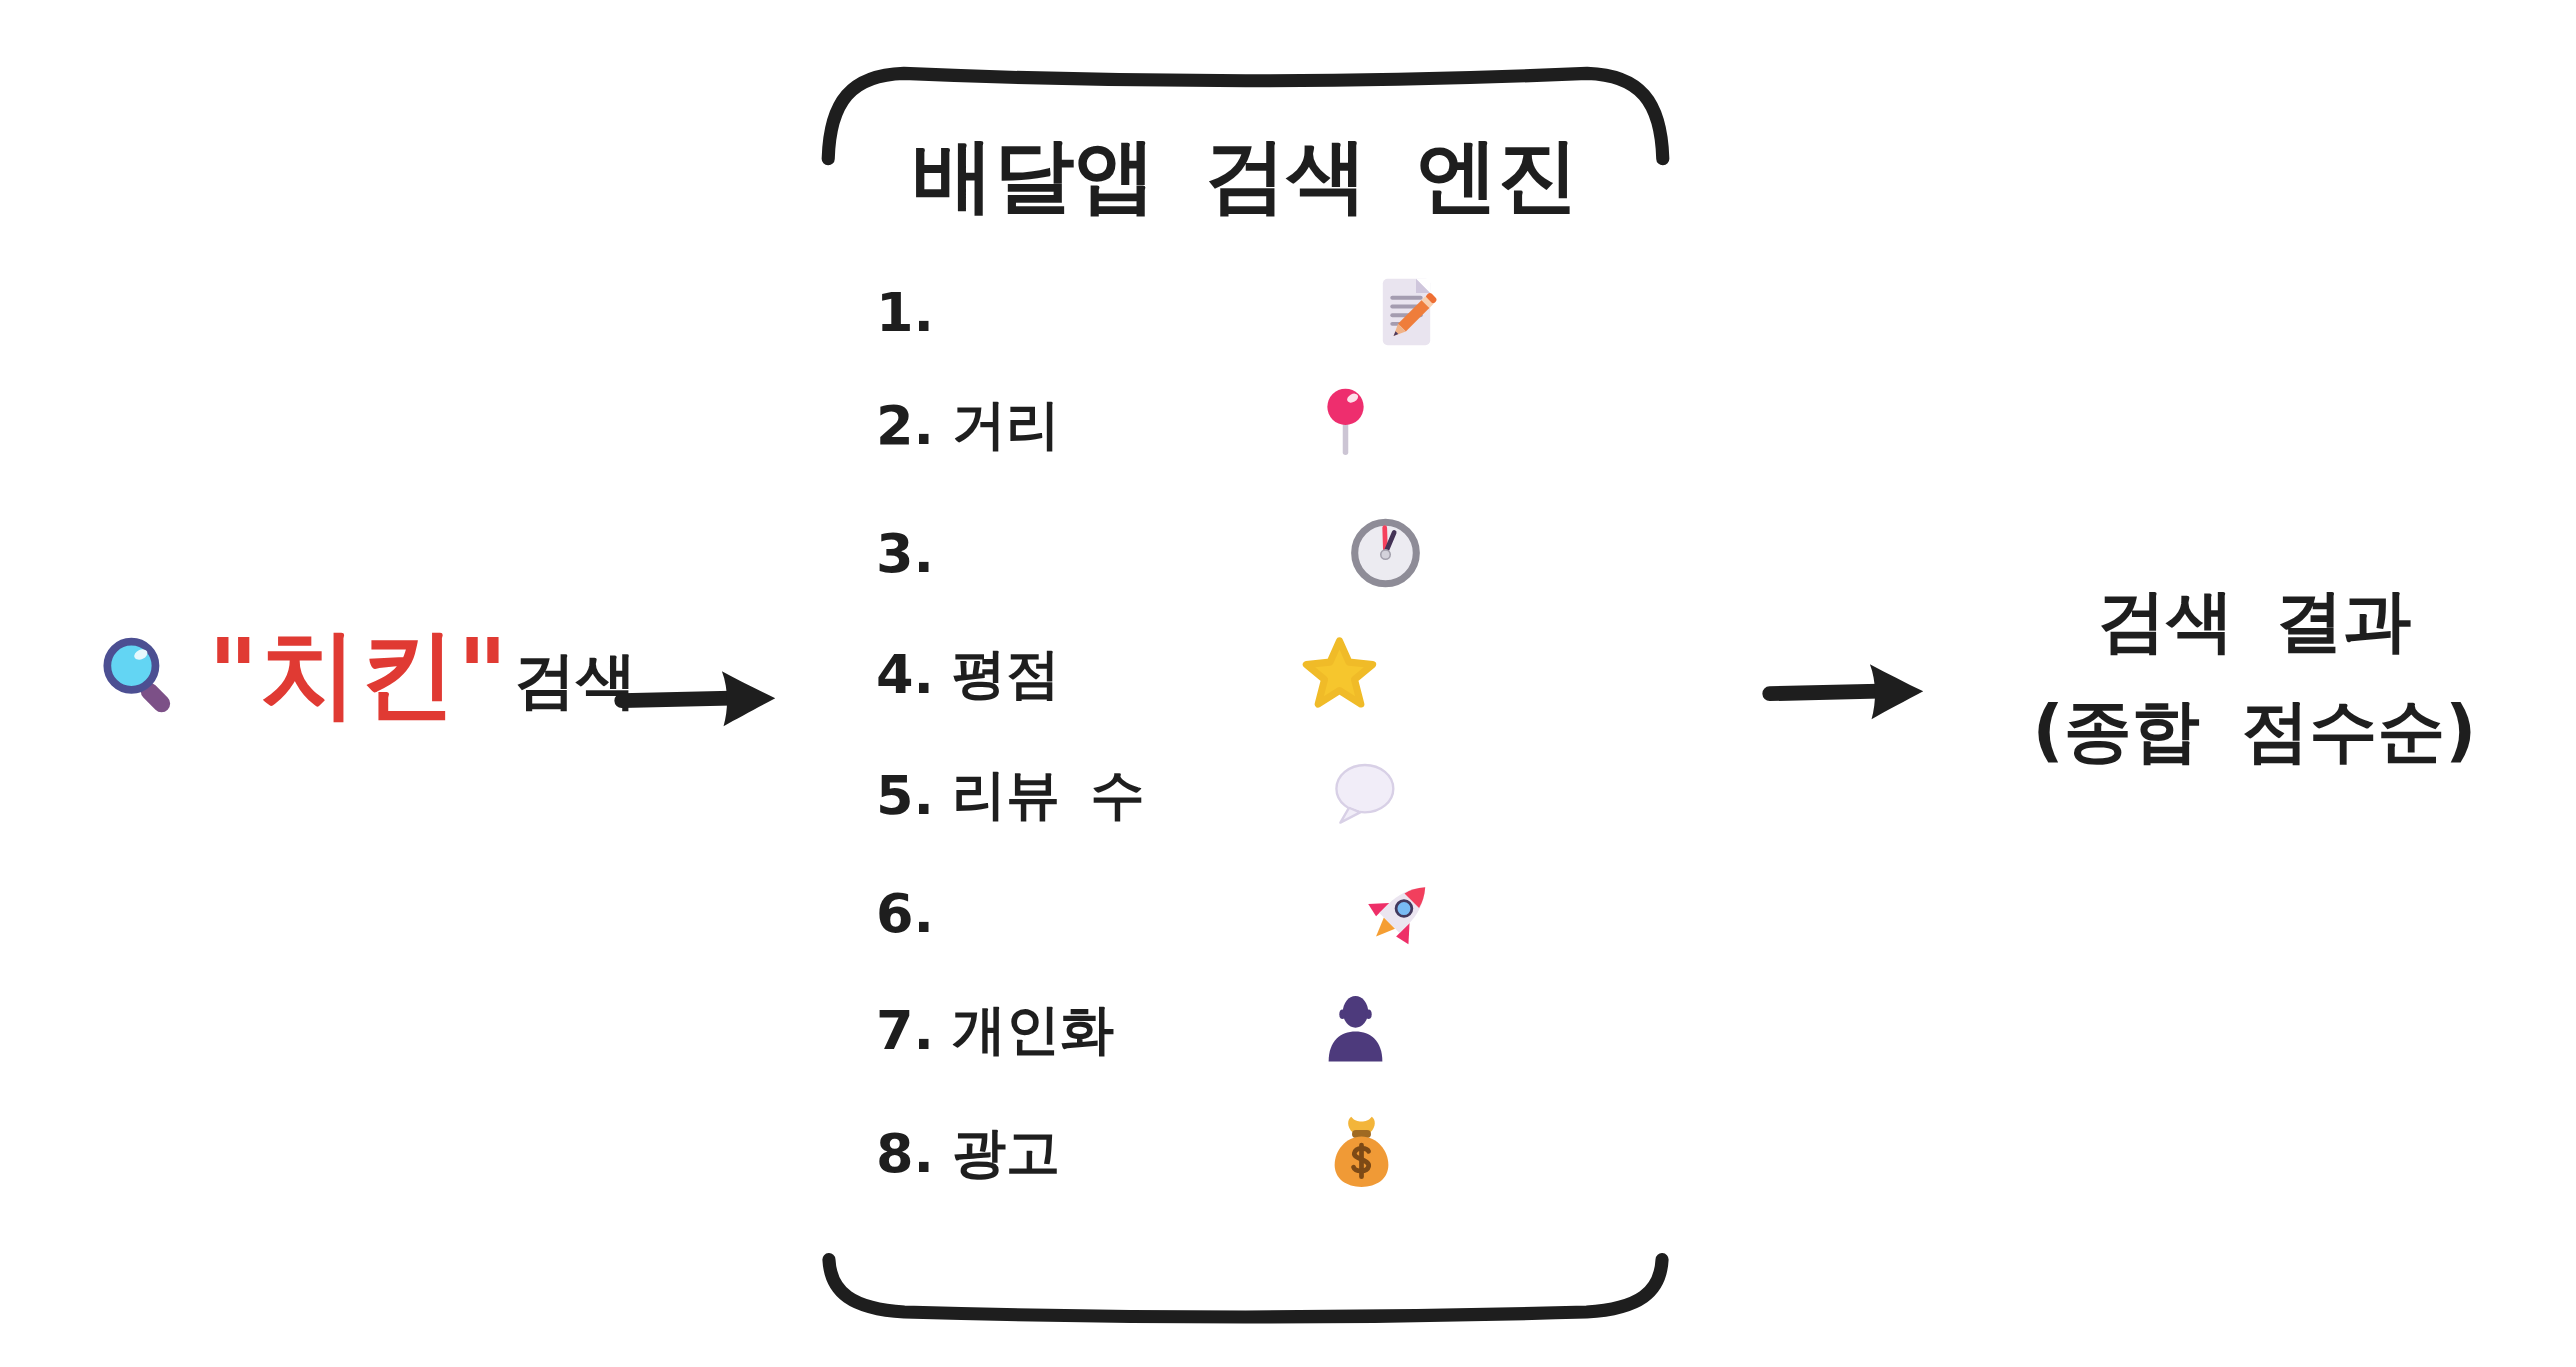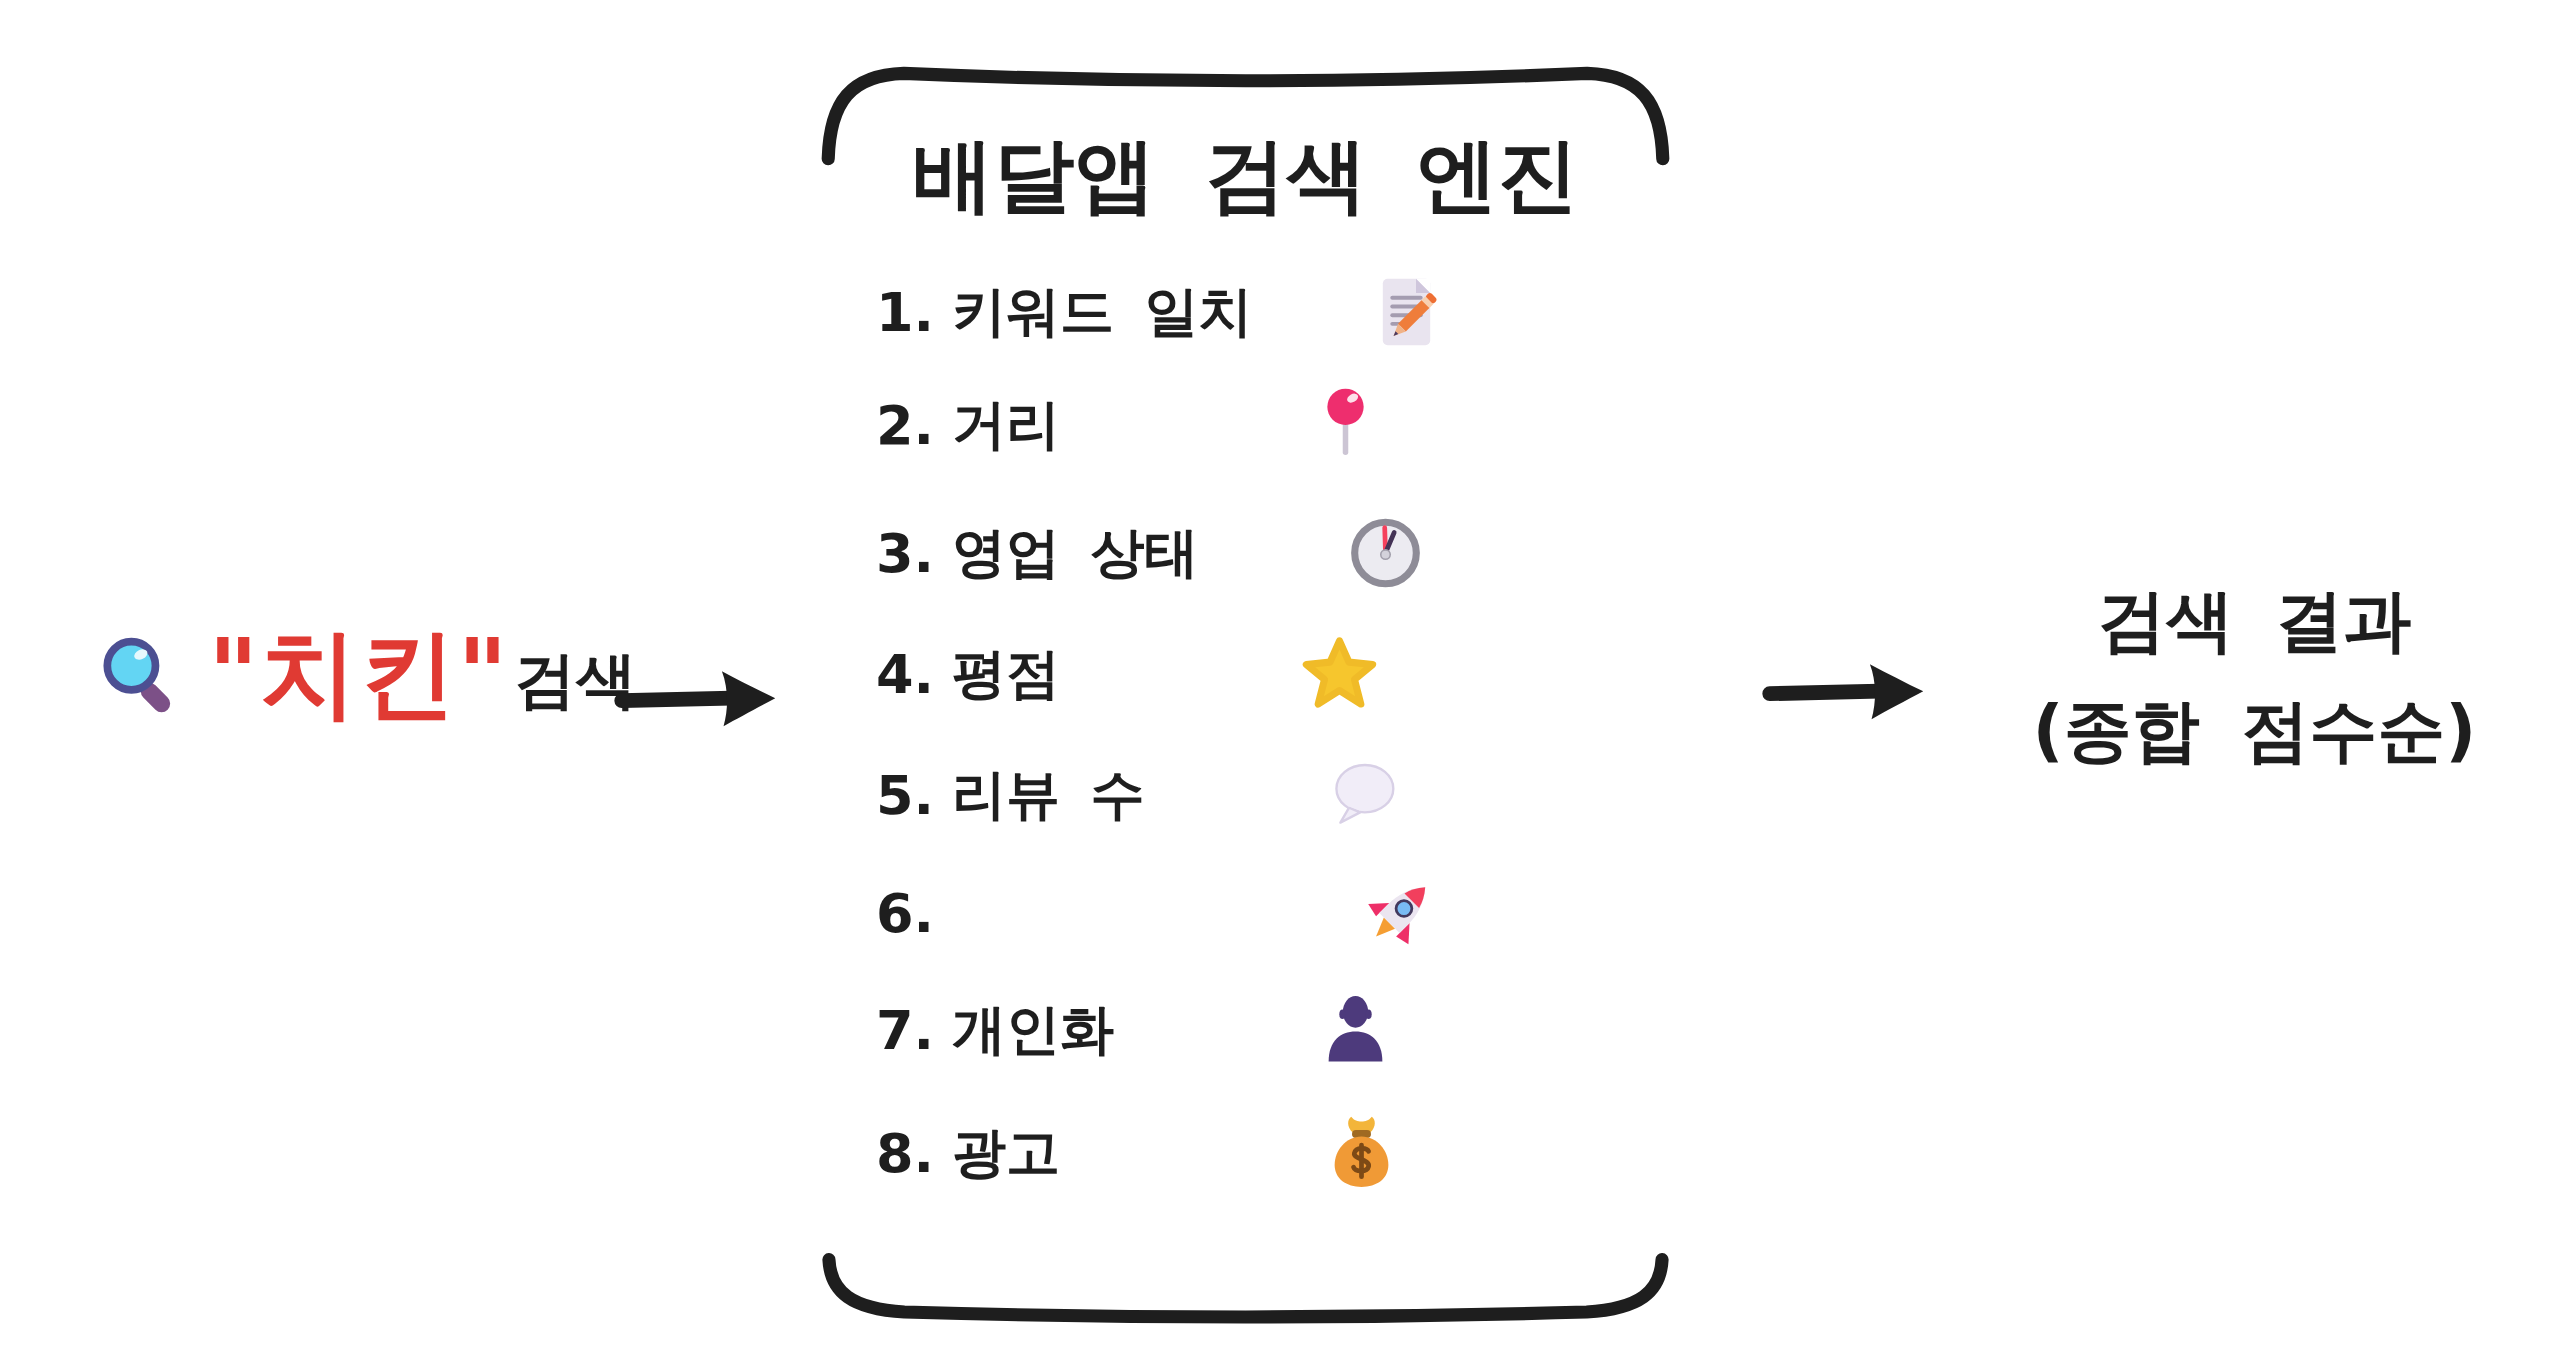--- a/index.html
+++ b/index.html
@@ -56,21 +56,20 @@
 
   <div class="panel">
     <svg class="bracket bracket-top" viewBox="0 0 1040 140">
       <path d="M12 130 C14 60 40 28 104 26 Q520 44 936 26 C1000 28 1026 60 1028 130" fill="none" stroke="#1e1e1e" stroke-width="16" stroke-linecap="round"></path>
     </svg>
 
     <div class="panel-title">배달앱 검색 엔진</div>
 
     <div class="factor-row" style="top:230px">
       <span class="factor-num">1.</span>
-      <span class="factor-label">키워드 일치</span>
       <svg class="factor-icon" style="left:491px" viewBox="0 0 100 100">
         <rect x="20" y="8" width="60" height="84" rx="6" fill="#e9e4ef"></rect>
         <path d="M62 8 L80 8 L80 26 Z" fill="#ffffff"></path>
         <path d="M62 8 L80 26 L62 26 Z" fill="#cfc6dc"></path>
         <g stroke="#a49cb0" stroke-width="5" stroke-linecap="round">
           <line x1="32" y1="32" x2="68" y2="32"></line>
           <line x1="32" y1="43" x2="68" y2="43"></line>
           <line x1="32" y1="54" x2="68" y2="54"></line>
           <line x1="32" y1="65" x2="52" y2="65"></line>
         </g>
@@ -89,21 +88,20 @@
       <span class="factor-label">거리</span>
       <svg class="factor-icon" style="left:430px" viewBox="0 0 100 100">
         <rect x="46.5" y="46" width="7" height="42" rx="3.5" fill="#ccc5d4"></rect>
         <circle cx="50" cy="27" r="23" fill="#ee2e6e"></circle>
         <ellipse cx="59" cy="16" rx="7.5" ry="5" fill="#ffffff" opacity="0.85" transform="rotate(-30 59 16)"></ellipse>
       </svg>
     </div>
 
     <div class="factor-row" style="top:471px">
       <span class="factor-num">3.</span>
-      <span class="factor-label">영업 상태</span>
       <svg class="factor-icon" style="left:470px" viewBox="0 0 100 100">
         <circle cx="50" cy="50" r="39" fill="#ecebf1" stroke="#8e8c97" stroke-width="9"></circle>
         <line x1="50" y1="50" x2="49" y2="18" stroke="#f5415d" stroke-width="6" stroke-linecap="round"></line>
         <line x1="50" y1="50" x2="61" y2="24" stroke="#443356" stroke-width="6" stroke-linecap="round"></line>
         <circle cx="50" cy="52" r="6" fill="#d4d2db" stroke="#a3a0ac" stroke-width="2"></circle>
       </svg>
     </div>
 
     <div class="factor-row" style="top:592px">
       <span class="factor-num">4.</span>

